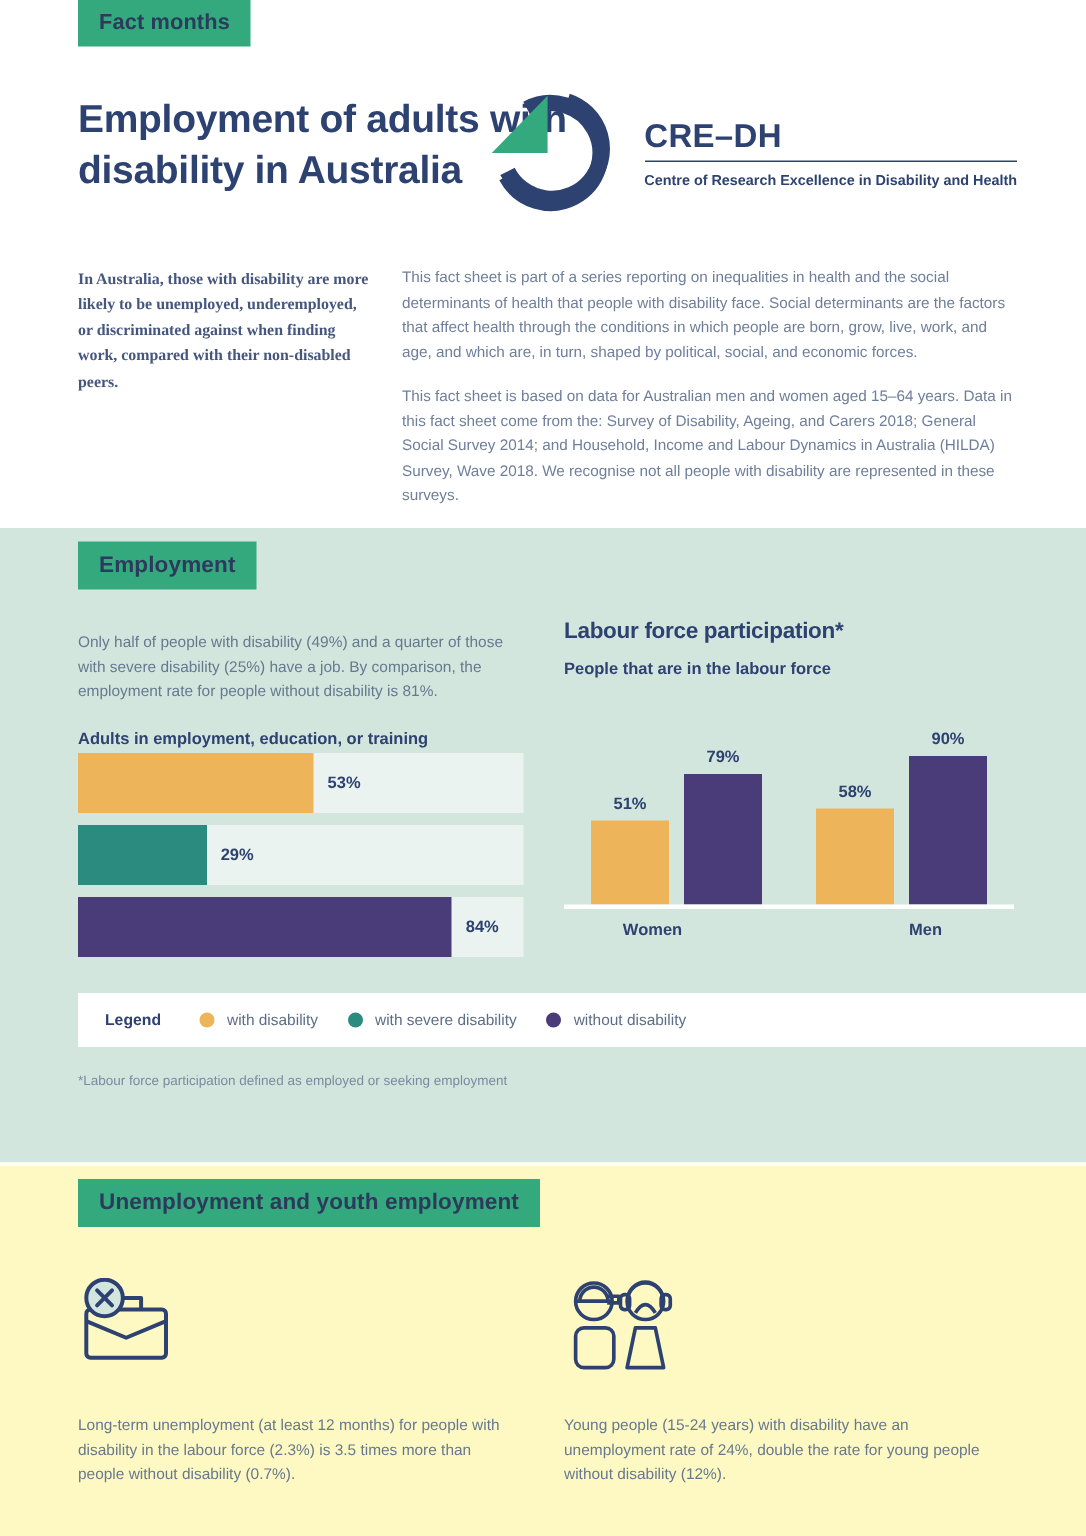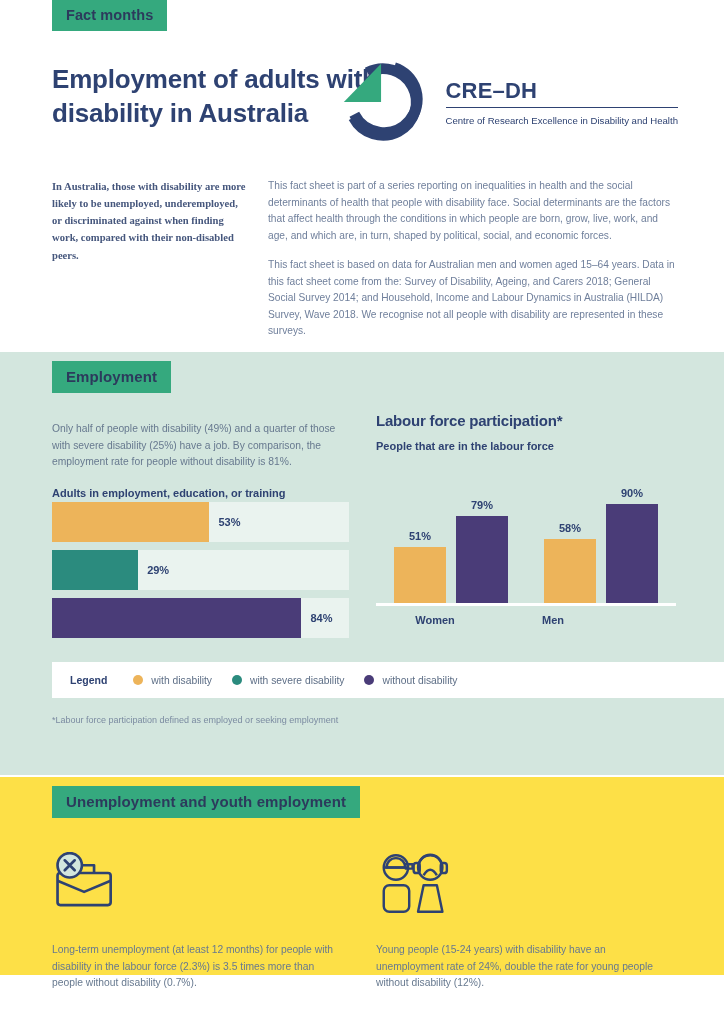--- a/index.html
+++ b/index.html
@@ -71,21 +71,21 @@
     line-height: 1;
     padding-bottom: 5px;
   }
   .logo-rule {
     border-top: 1.6px solid #2e4272;
     margin-bottom: 6px;
     width: 100%;
   }
   .logo-sub {
     font-size: 9.6px;
-    font-weight: normal;
+    font-weight: bold;
     color: #2e4272;
     line-height: 1.42;
   }
 
   
   .intro-left {
     position: absolute;
     top: 178px; left: 52px;
     width: 198px;
     font-size: 10.6px;
@@ -211,21 +211,21 @@
     font-size: 11px;
     font-weight: bold;
     color: #2e4272;
     margin-bottom: 5px;
   }
   .vbar { width: 52px; }
   .lfp-cats {
     position: absolute;
     left: 0; right: 0; bottom: 0;
     display: flex;
-    justify-content: flex-start;
+    justify-content: space-between;
   }
   .lfp-cat {
     width: 118px;
     text-align: center;
     font-size: 11px;
     font-weight: bold;
     color: #2e4272;
   }
 
   
@@ -253,22 +253,22 @@
   .footnote {
     position: absolute;
     top: 363px; left: 52px;
     font-size: 9px;
     color: #7b8ba1;
   }
 
   
   .section-unemp {
     position: relative;
-    background: #fde047;
-    height: 200px;
+    background: #fef9c3;
+    height: 249px;
     border-top: 2px solid #ffffff;
   }
   .unemp-badge {
     position: absolute;
     top: 9px; left: 52px;
     font-size: 15px;
   }
   .unemp-col-a { position: absolute; top: 75px; left: 52px; width: 295px; }
   .unemp-col-b { position: absolute; top: 75px; left: 376px; width: 300px; }
   .unemp-icon { height: 62px; margin-bottom: 24px; }

